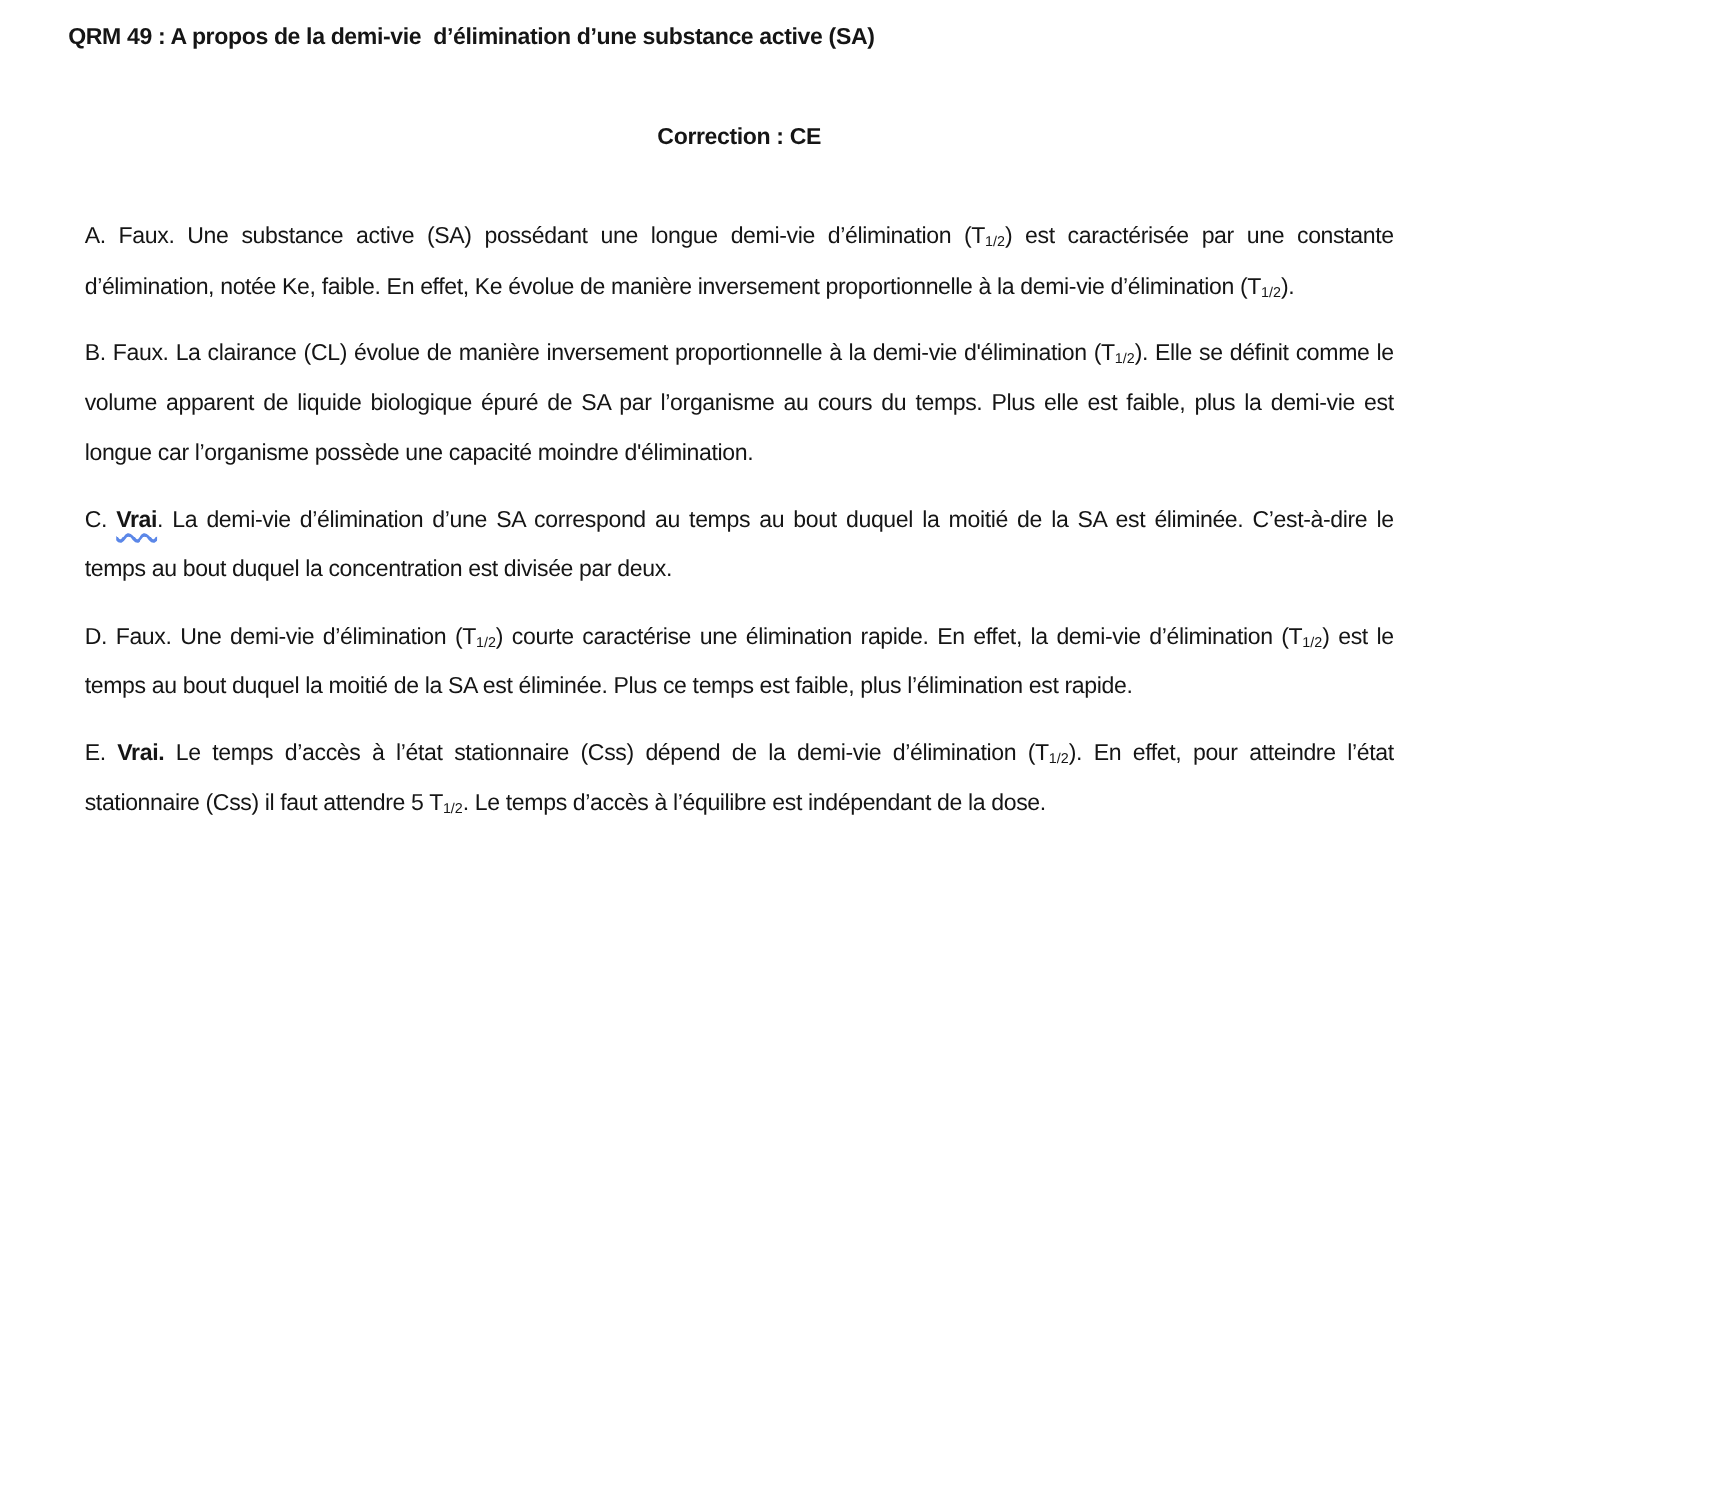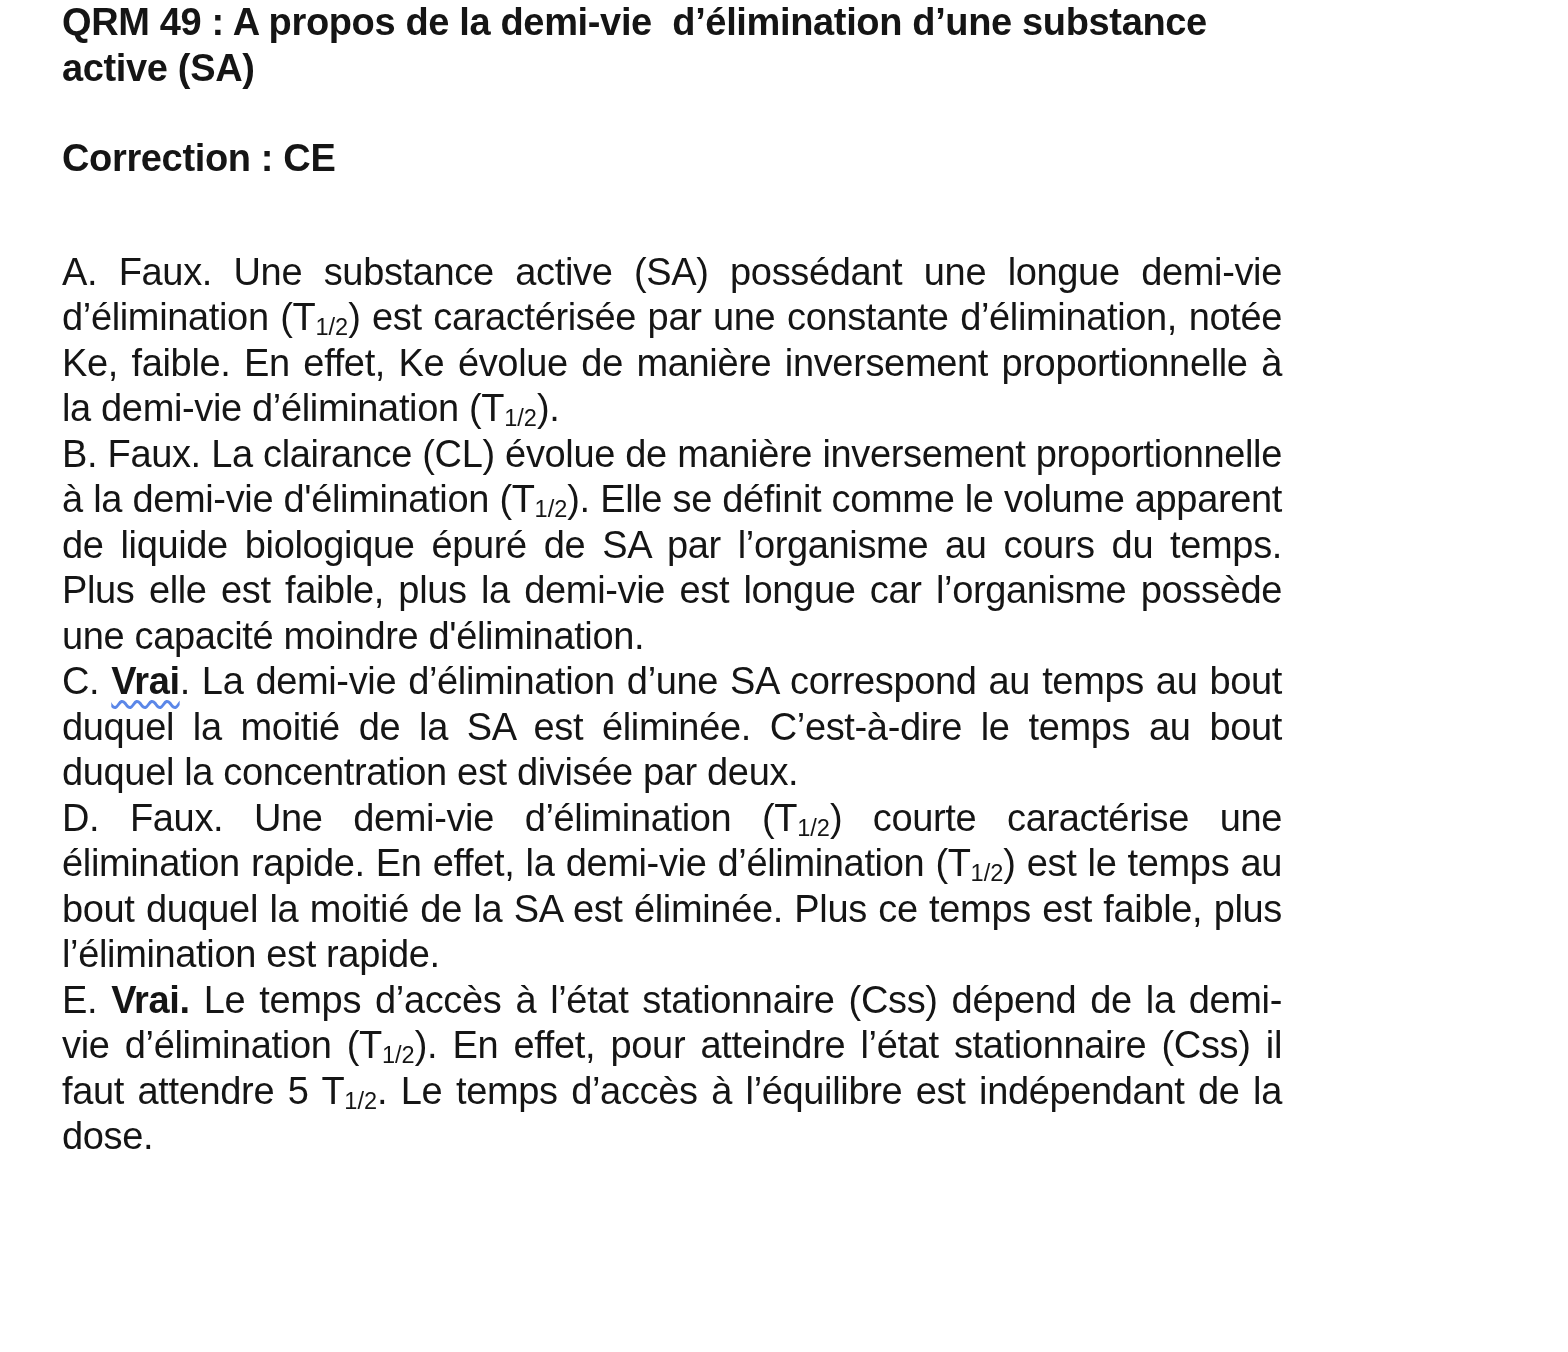--- a/index.html
+++ b/index.html
@@ -11,43 +11,44 @@
     width: 1568px;
     height: 1352px;
     font-family: "Liberation Sans", sans-serif;
     color: #151515;
     overflow: hidden;
   }
   .page {
     box-sizing: border-box;
     width: 1448px;
     min-height: 1352px;
-    padding: 0 166px 0 62px;
-    font-size: 38px;
+    padding: 11px 166px 0 62px;
+    font-size: 21px;
     line-height: 45.5px;
     letter-spacing: -0.35px;
   }
   .title {
     margin: 0 0 45px 0;
     font-weight: bold;
     white-space: pre-wrap;
   }
   .options {
     margin: 0 0 45px 0;
   }
   .option {
     margin: 0;
     white-space: pre-wrap;
   }
   .heading {
-    margin: 0 0 68px 0;
+    margin: 0 0 45px 0;
     font-weight: bold;
+    text-align: center;
   }
   .cpar {
-    margin: 0;
+    margin: 15px;
     text-align: justify;
   }
   sub {
     font-size: 0.62em;
     line-height: 0;
     vertical-align: -0.22em;
     letter-spacing: 0;
   }
   .bold {
     font-weight: bold;

